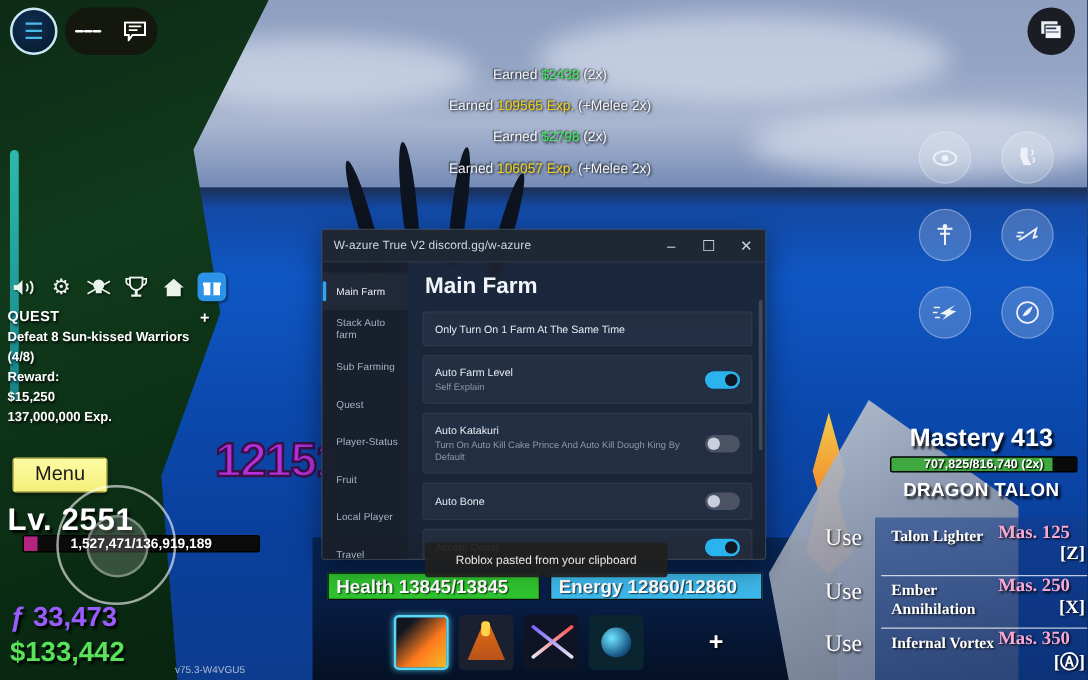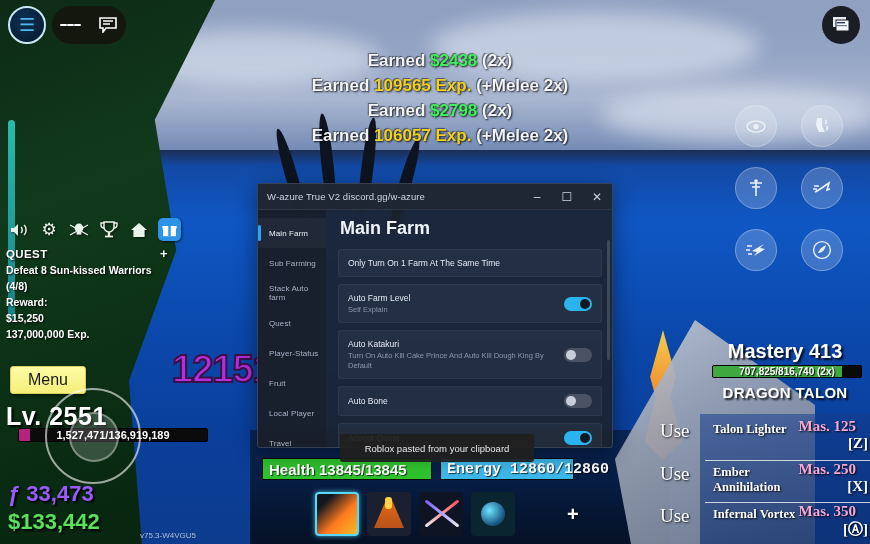--- a/index.html
+++ b/index.html
@@ -83,21 +83,21 @@
   .tb-icon { width:22px; height:22px; color:#fff; display:flex; align-items:center; justify-content:center; }
   .hamburger span { display:block; width:17px; height:2.2px; background:#fff; margin:3px 0; border-radius:2px; }
   #window-switch-btn {
     position:absolute; right:10px; top:6px; width:38px; height:38px; border-radius:50%;
     background:#1b1d24; display:flex; align-items:center; justify-content:center;
   }
 
   
   #earned-feed {
     position:absolute; left:250px; top:48px; width:380px; text-align:center;
-    font-size:17px; font-weight:700; line-height:25px;
+    font-size:11px; font-weight:400; line-height:25px;
     text-shadow:1px 1px 2px rgba(0,0,0,.85),-1px -1px 1px rgba(0,0,0,.5);
   }
   .earn-line { color:#f2f4f8; white-space:nowrap; }
   .earn-money { color:#3ef05a; }
   .earn-exp { color:#f2d11a; }
 
   
   #icon-row {
     position:absolute; left:8px; top:218px; display:flex; gap:8px; align-items:center;
   }
@@ -169,21 +169,21 @@
   }
 
   
   #health-bar, #energy-bar {
     position:absolute; top:458px; height:22px; border:1.5px solid #0c0c0c;
     display:flex; align-items:center; padding-left:6px;
     font-size:15px; font-weight:700; color:#fff; white-space:nowrap;
     text-shadow:1px 1px 1px rgba(0,0,0,.7);
   }
   #health-bar { left:262px; width:170px; background:#2fc42f;text-align:right; }
-  #energy-bar { left:440px; width:134px; background:#3db8ea;font-family:Liberation Mono, monospace; }
+  #energy-bar { left:440px; width:170px; background:#3db8ea; }
 
   
   #hotbar { position:absolute; left:315px; top:492px; display:flex; gap:8px; align-items:center; }
   .hot-slot { width:44px; height:44px; border-radius:4px; position:relative; overflow:hidden; }
   .hot-slot.selected { border:2.5px solid #58d8f5; box-shadow:0 0 5px rgba(88,216,245,.8); }
   .slot-1 { background:linear-gradient(135deg,#12161f 20%,#ff7a1e 60%,#f0bb2a 100%); }
   .slot-2 { background:#1a2030; }
   .slot-2 .volcano {
     position:absolute; left:7px; top:8px; width:30px; height:28px;
     background:linear-gradient(180deg,#e06a12,#b8531b);
@@ -562,24 +562,24 @@
         <span class="win-btn">☐</span>
         <span class="win-btn close">✕</span>
       </div>
     </div>
     <div id="win-body">
       <div id="win-sidebar">
         <div class="side-item active">
             <span>Main Farm</span>
           </div>
         <div class="side-item">
+            <span>Stack Auto farm</span>
+          </div>
+        <div class="side-item">
             <span>Sub Farming</span>
-          </div>
-        <div class="side-item">
-            <span>Stack Auto farm</span>
           </div>
         <div class="side-item">
             <span>Quest</span>
           </div>
         <div class="side-item">
             <span>Player-Status</span>
           </div>
         <div class="side-item">
             <span>Fruit</span>
           </div>

